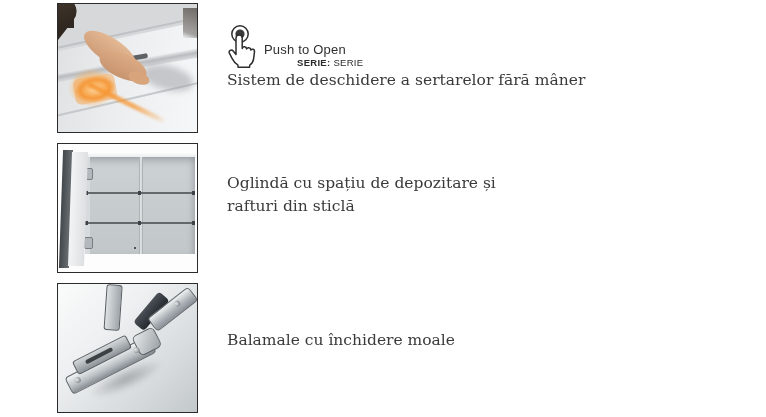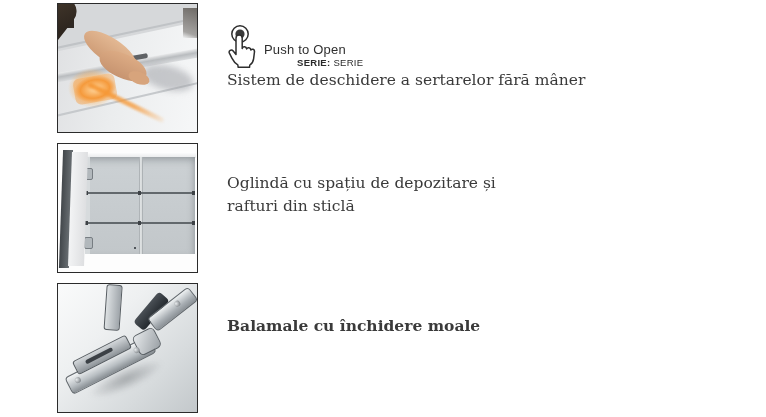--- a/index.html
+++ b/index.html
@@ -100,21 +100,21 @@
   #push-badge-serie .lbl{font-weight:bold;margin-left:33px;}
 
   
   .desc{
     position:absolute;left:227px;margin:0;
     font-family:"DejaVu Serif","Liberation Serif",serif;
     font-size:15.5px;color:#3a3a3a;line-height:23px;white-space:nowrap;
   }
   #desc-1{top:69px;}
   #desc-2{top:172px;white-space:normal;width:300px;}
-  #desc-3{top:314px;font-weight:bold;}
+  #desc-3{top:329px;}
 </style>
 </head>
 <body>
 
 <div style="position:absolute;inset:0;">
 
   <div class="photo-frame" id="frame-1">
     <div class="p1-base"></div>
     <div class="p1-upper"></div>
     <div class="p1-seam1"></div>

